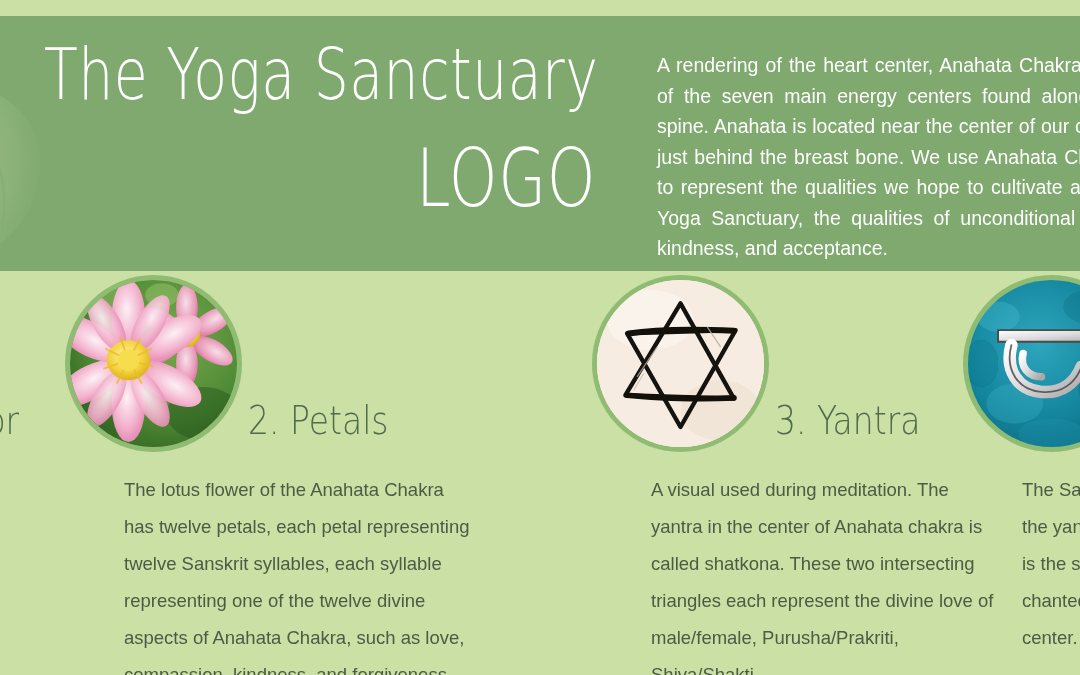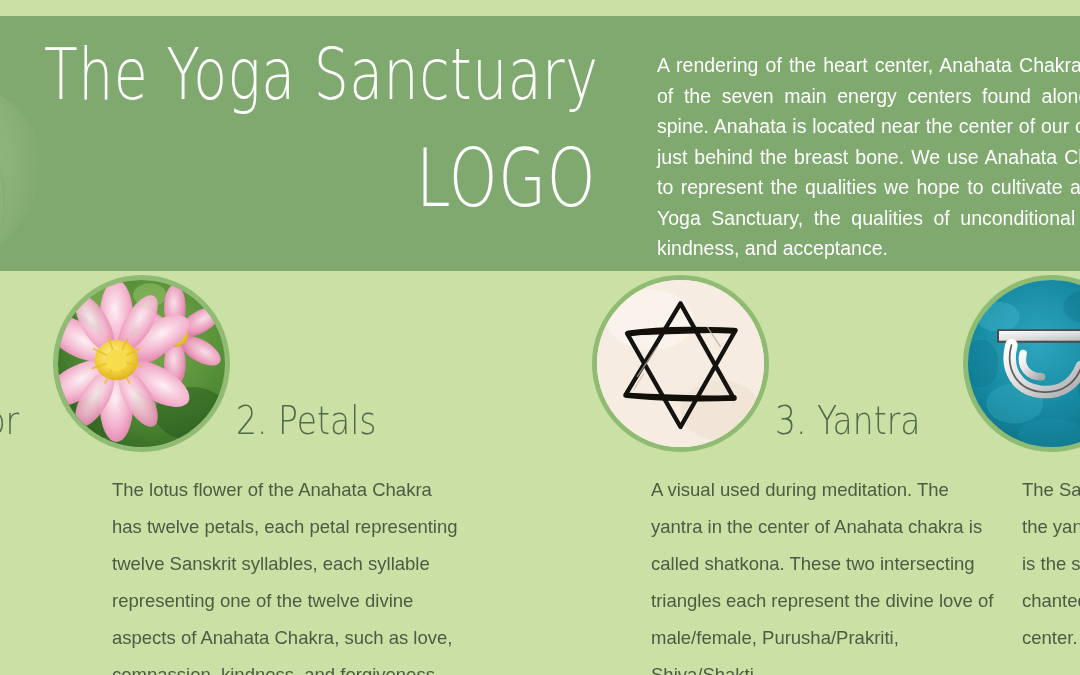--- a/index.html
+++ b/index.html
@@ -91,21 +91,21 @@
     width: 1080px;
     height: 420px;
   }
   .card {
     position: absolute;
     top: 0;
     width: 350px;
     height: 420px;
   }
   #card-color   { left: -237px; }
-  #card-petals  { left:  108px; }
+  #card-petals  { left:  120px; }
   #card-yantra  { left:  647px; }
   #card-sound   { left: 1018px; }
 
   .card-head {
     position: relative;
     height: 200px;
   }
   .card-circle {
     position: absolute;
     left: -55px;

